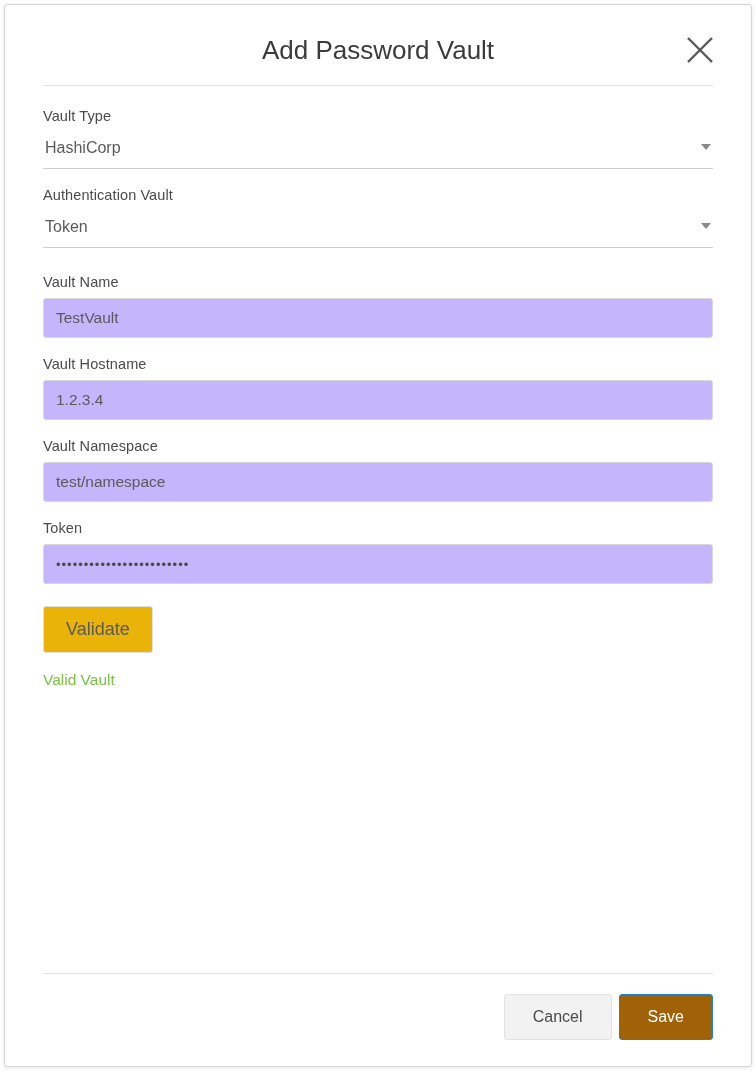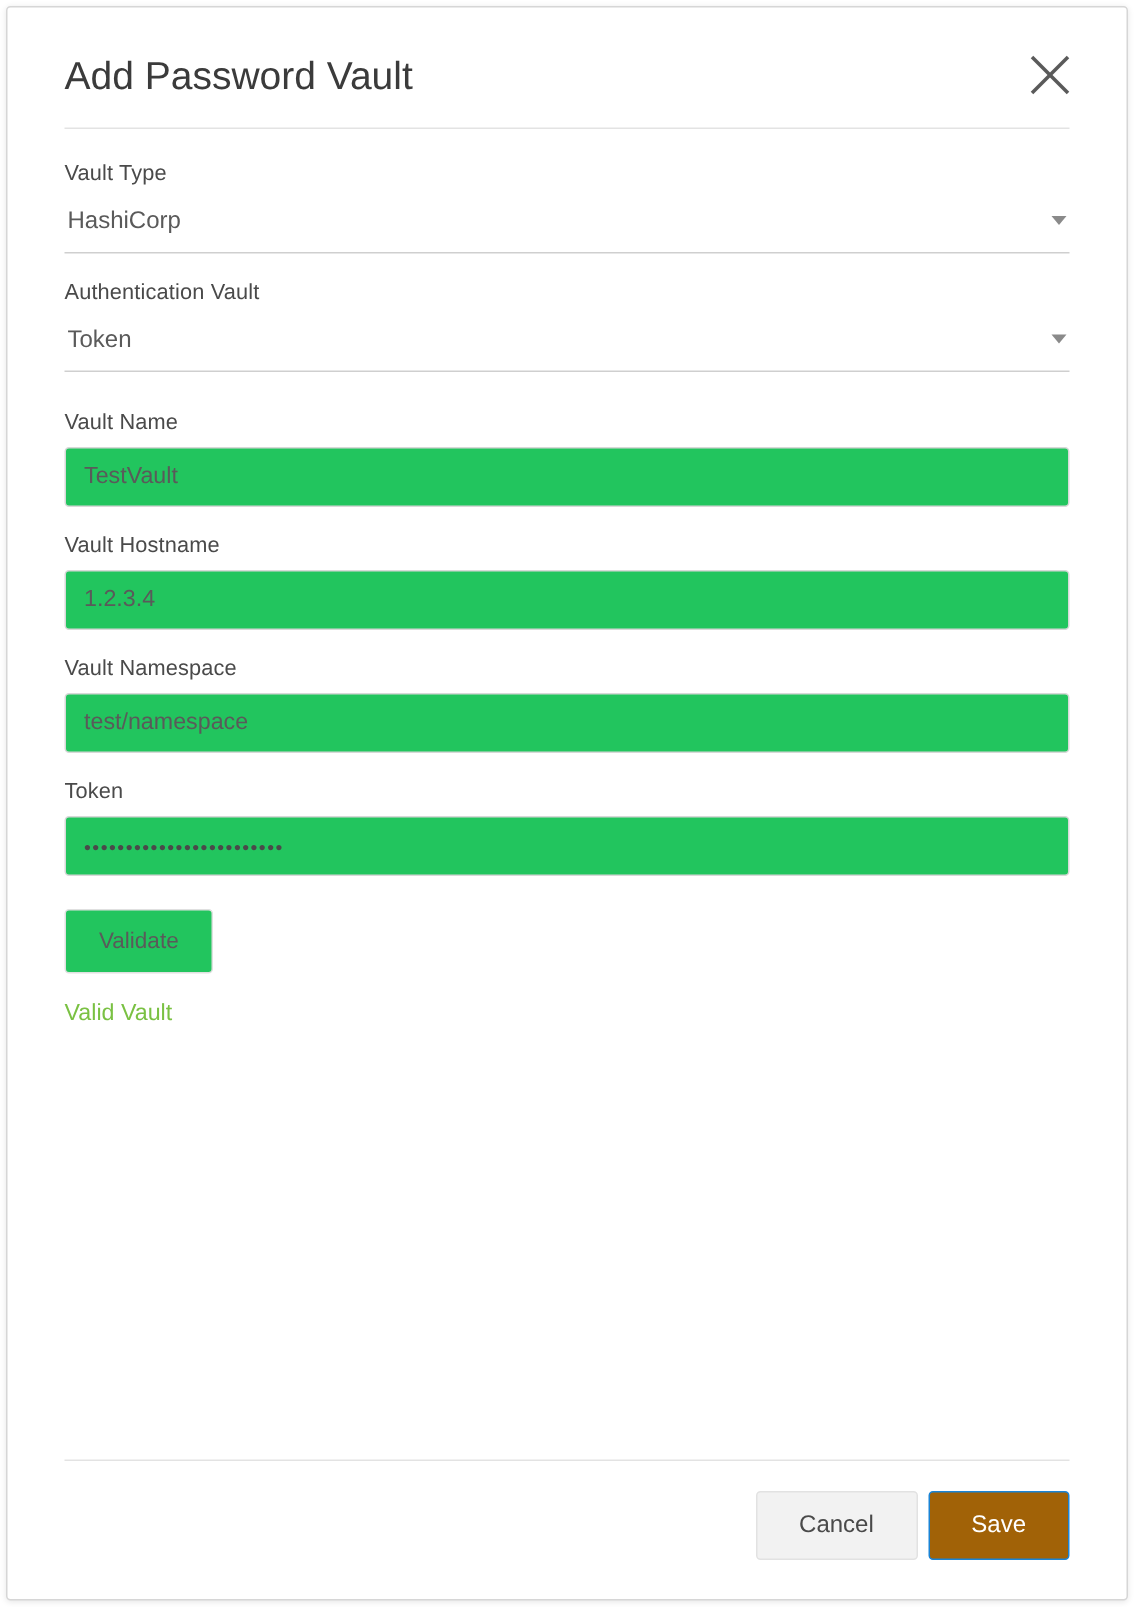--- a/index.html
+++ b/index.html
@@ -45,20 +45,21 @@
     position: relative;
     padding: 28px 38px 18px 38px;
     flex: 0 0 auto;
   }
   .modal-title {
     font-size: 26px;
     color: #3b3b3b;
     font-weight: normal;
     line-height: 34px;
     margin: 0;
+    text-align: center;
   }
   .close-btn {
     position: absolute;
     right: 34px;
     top: 28px;
     width: 34px;
     height: 34px;
     cursor: pointer;
     background: transparent;
     border: none;
@@ -110,21 +111,21 @@
   
   .text-input {
     width: 100%;
     box-sizing: border-box;
     height: 40px;
     border: 1px solid #d8d8d8;
     border-radius: 3px;
     padding: 0 12px;
     font-size: 15.5px;
     color: #5a5a5a;
-    background: #22c55e;
+    background: #c4b5fd;
     font-family: "Liberation Sans", sans-serif;
     outline: none;
   }
   .text-input::placeholder { color: #9b9b9b; }
   .input-with-spinner {
     position: relative;
   }
   .spinner {
     position: absolute;
     right: 8px;
@@ -148,24 +149,24 @@
   .spin-down { border-top: 6px solid #8f8f8f; }
   .password-dots {
     letter-spacing: 1px;
     font-size: 13px;
     color: #4a4a4a;
   }
   .validate-row {
     margin-top: 22px;
   }
   .validate-btn {
-    background: #22c55e;
+    background: #eab308;
     border: 1px solid #e0e0e0;
     color: #5a5a5a;
-    font-size: 15px;
+    font-size: 18px;
     border-radius: 3px;
     padding: 12px 22px;
     cursor: pointer;
     font-family: "Liberation Sans", sans-serif;
   }
   .validation-msg {
     margin-top: 18px;
     font-size: 15.5px;
     color: #7ac143;
   }

